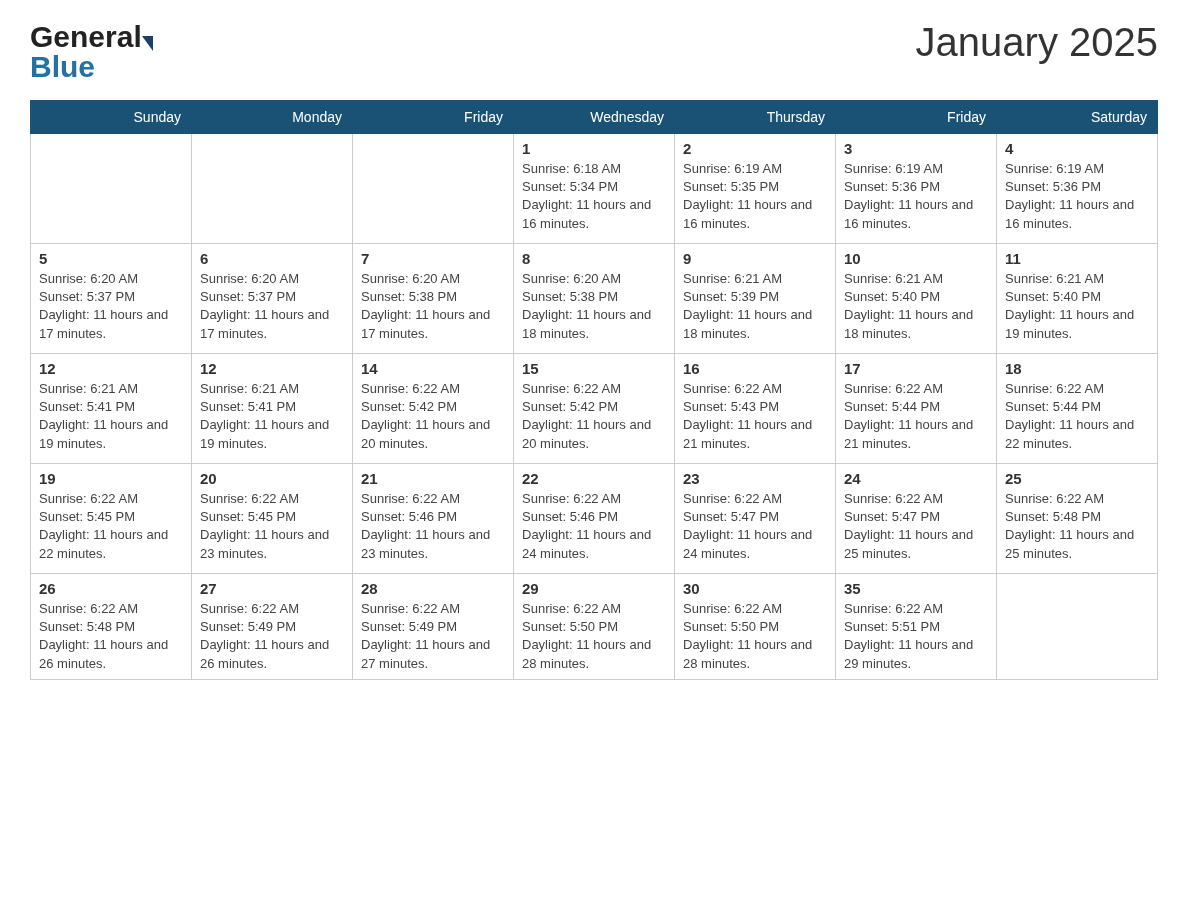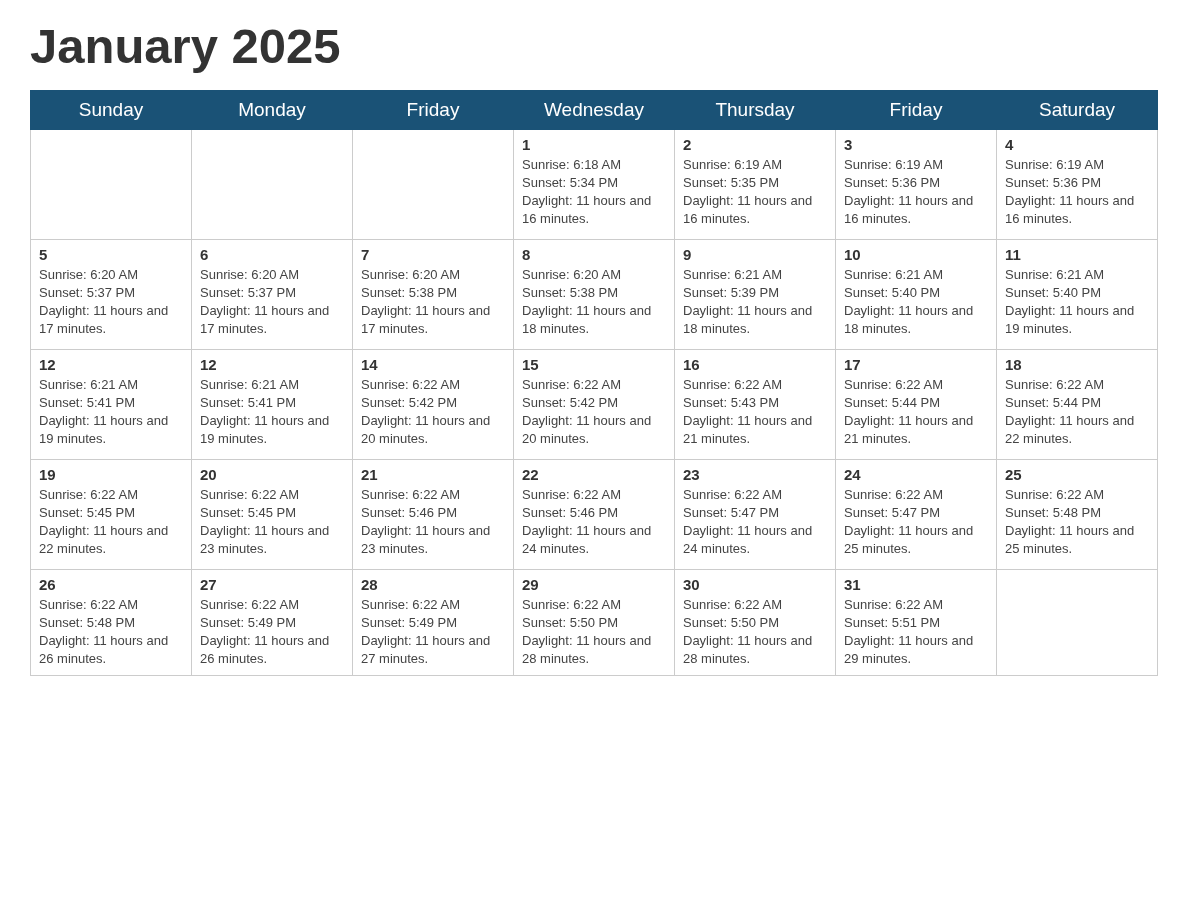--- a/index.html
+++ b/index.html
@@ -19,41 +19,41 @@
     }
     .logo {
       display: flex;
       flex-direction: column;
       align-items: flex-start;
     }
     .title-section {
       text-align: right;
     }
     .month-title {
-      font-size: 49px;
-      font-weight: bold;
+      font-size: 40px;
+      font-weight: normal;
       color: #333;
       line-height: 1.1;
     }
     .location {
       font-size: 22px;
       color: #555;
       margin-top: 4px;
     }
     .calendar {
       width: 100%;
       border-collapse: collapse;
       border: 1px solid #ccc;
     }
     .calendar th {
       background-color: #1a5276;
       color: #fff;
       padding: 8px 10px;
-      text-align: center;
-      font-size: 19px;
+      text-align: right;
+      font-size: 14px;
       font-weight: normal;
       border: 1px solid #1a5276;
     }
     .calendar td {
       border: 1px solid #ccc;
       vertical-align: top;
       padding: 6px 8px;
       width: calc(100% / 7);
       height: 110px;
     }
@@ -72,20 +72,31 @@
       background: #fff;
     }
     .calendar tr:last-child td {
       height: 100px;
     }
   </style>
 </head>
 <body>
 
 <div class="header">
+  <div class="logo">
+    <div class="logo-block">
+      <div class="logo-line1">
+        <span class="logo-g">General</span>
+          <span class="logo-tri"></span>
+      </div>
+      <div style="margin-top:-4px;">
+        <span class="logo-blue-word">Blue</span>
+      </div>
+    </div>
+  </div>
   <div class="title-section">
     <div class="month-title">January 2025</div>
   </div>
 </div>
 
 <style>
   .header { margin-bottom: 16px; }
   .logo-block { display: flex; flex-direction: column; }
   .logo-line1 { display: flex; align-items: center; }
   .logo-g { font-size: 30px; font-weight: bold; color: #222; font-family: Arial, sans-serif; }
@@ -240,19 +251,19 @@
         </td>
         <td>
           <div class="day-number">29</div>
           <div class="day-info">Sunrise: 6:22 AM<br>Sunset: 5:50 PM<br>Daylight: 11 hours and 28 minutes.</div>
         </td>
         <td>
           <div class="day-number">30</div>
           <div class="day-info">Sunrise: 6:22 AM<br>Sunset: 5:50 PM<br>Daylight: 11 hours and 28 minutes.</div>
         </td>
         <td>
-          <div class="day-number">31</div>
+          <div class="day-number">35</div>
           <div class="day-info">Sunrise: 6:22 AM<br>Sunset: 5:51 PM<br>Daylight: 11 hours and 29 minutes.</div>
         </td>
         <td class="empty-cell"></td>
       </tr>
     </tbody>
 </table>
 
 </body></html>

